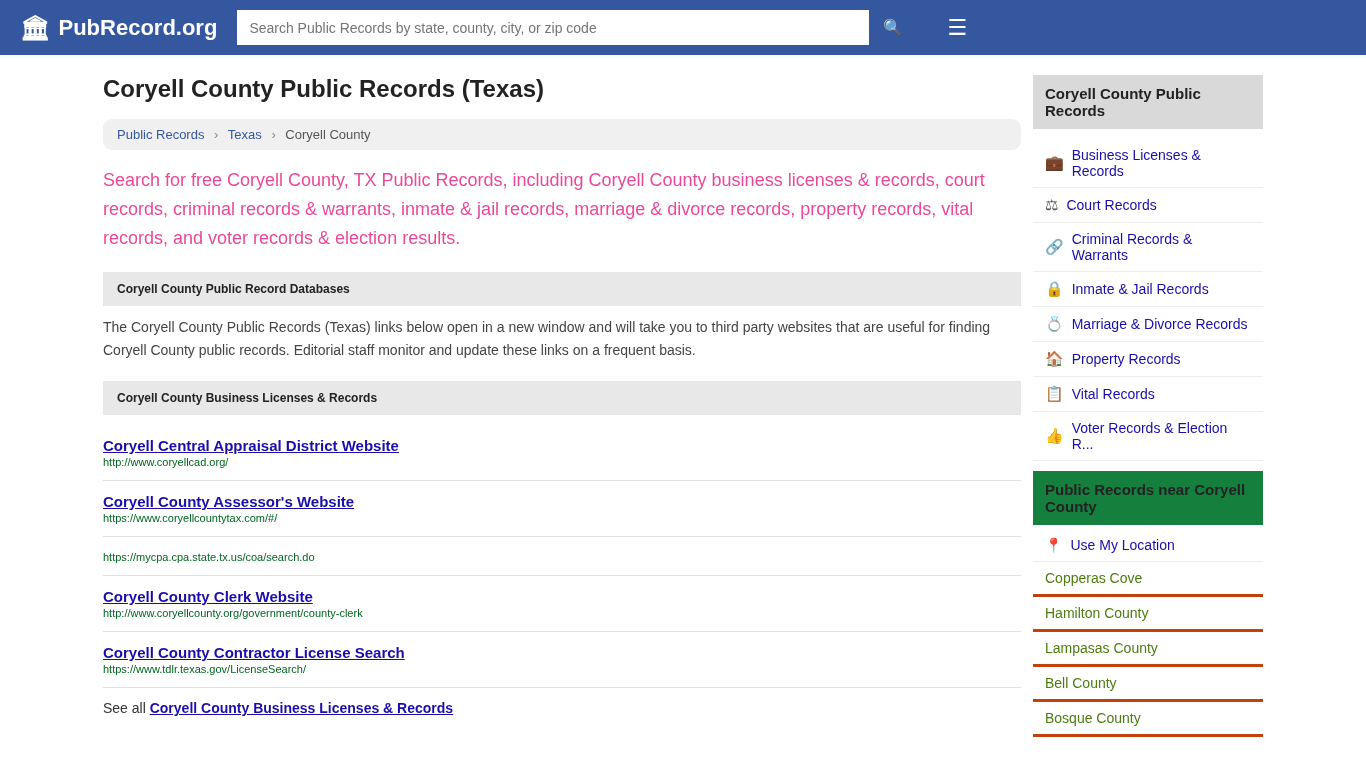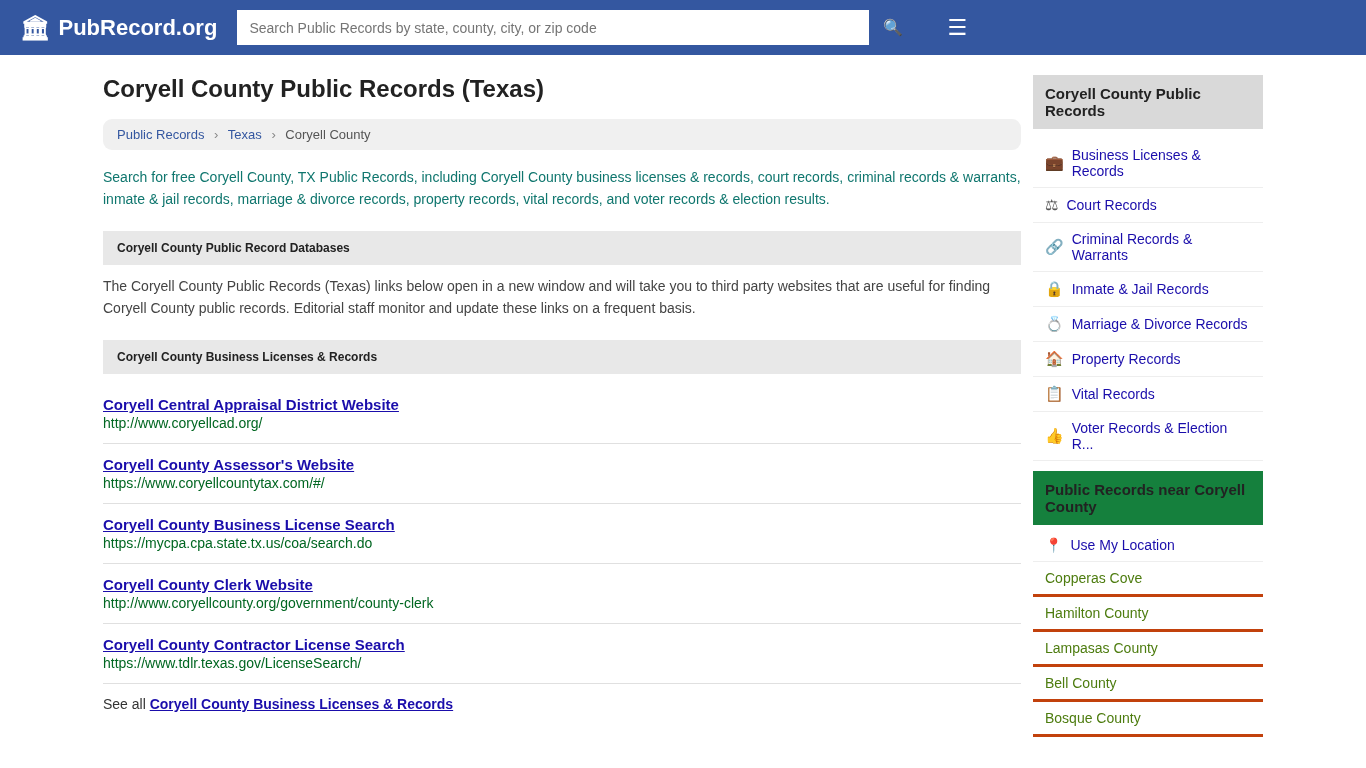--- a/index.html
+++ b/index.html
@@ -86,23 +86,23 @@
       font-size: 13px;
       color: #555;
       margin-bottom: 16px;
       border-radius: 9px;
     }
     .breadcrumb a { color: #3457a0; text-decoration: none; }
     .breadcrumb .sep { margin: 0 6px; color: #888; }
 
     
     .description {
-      font-size: 14px;
+      font-size: 18px;
       line-height: 1.6;
-      color: #0f766e;
+      color: #ec4899;
       margin-bottom: 20px;
     }
 
     
     .section-header {
       background: #e8e8e8;
       padding: 10px 14px;
       font-size: 12px;
       font-weight: bold;
       color: #222;
@@ -124,21 +124,21 @@
     }
     .record-entry:first-of-type { border-top: none; }
     .record-title {
       font-size: 15px;
       font-weight: bold;
       color: #1a0dab;
       text-decoration: underline;
       cursor: pointer;
     }
     .record-url {
-      font-size: 14px;
+      font-size: 11px;
       color: #006621;
       margin-top: 2px;
     }
 
     
     .see-all {
       font-size: 14px;
       color: #333;
       padding: 12px 0;
       border-top: 1px solid #e0e0e0;
@@ -248,21 +248,20 @@
 
     <div class="record-entry">
       <div class="record-title">Coryell Central Appraisal District Website</div>
       <div class="record-url">http://www.coryellcad.org/</div>
     </div>
         <div class="record-entry">
       <div class="record-title">Coryell County Assessor's Website</div>
       <div class="record-url">https://www.coryellcountytax.com/#/</div>
     </div>
         <div class="record-entry">
-      <div class="record-title">Coryell County Business License Search</div>
       <div class="record-url">https://mycpa.cpa.state.tx.us/coa/search.do</div>
     </div>
         <div class="record-entry">
       <div class="record-title">Coryell County Clerk Website</div>
       <div class="record-url">http://www.coryellcounty.org/government/county-clerk</div>
     </div>
         <div class="record-entry">
       <div class="record-title">Coryell County Contractor License Search</div>
       <div class="record-url">https://www.tdlr.texas.gov/LicenseSearch/</div>
     </div>

